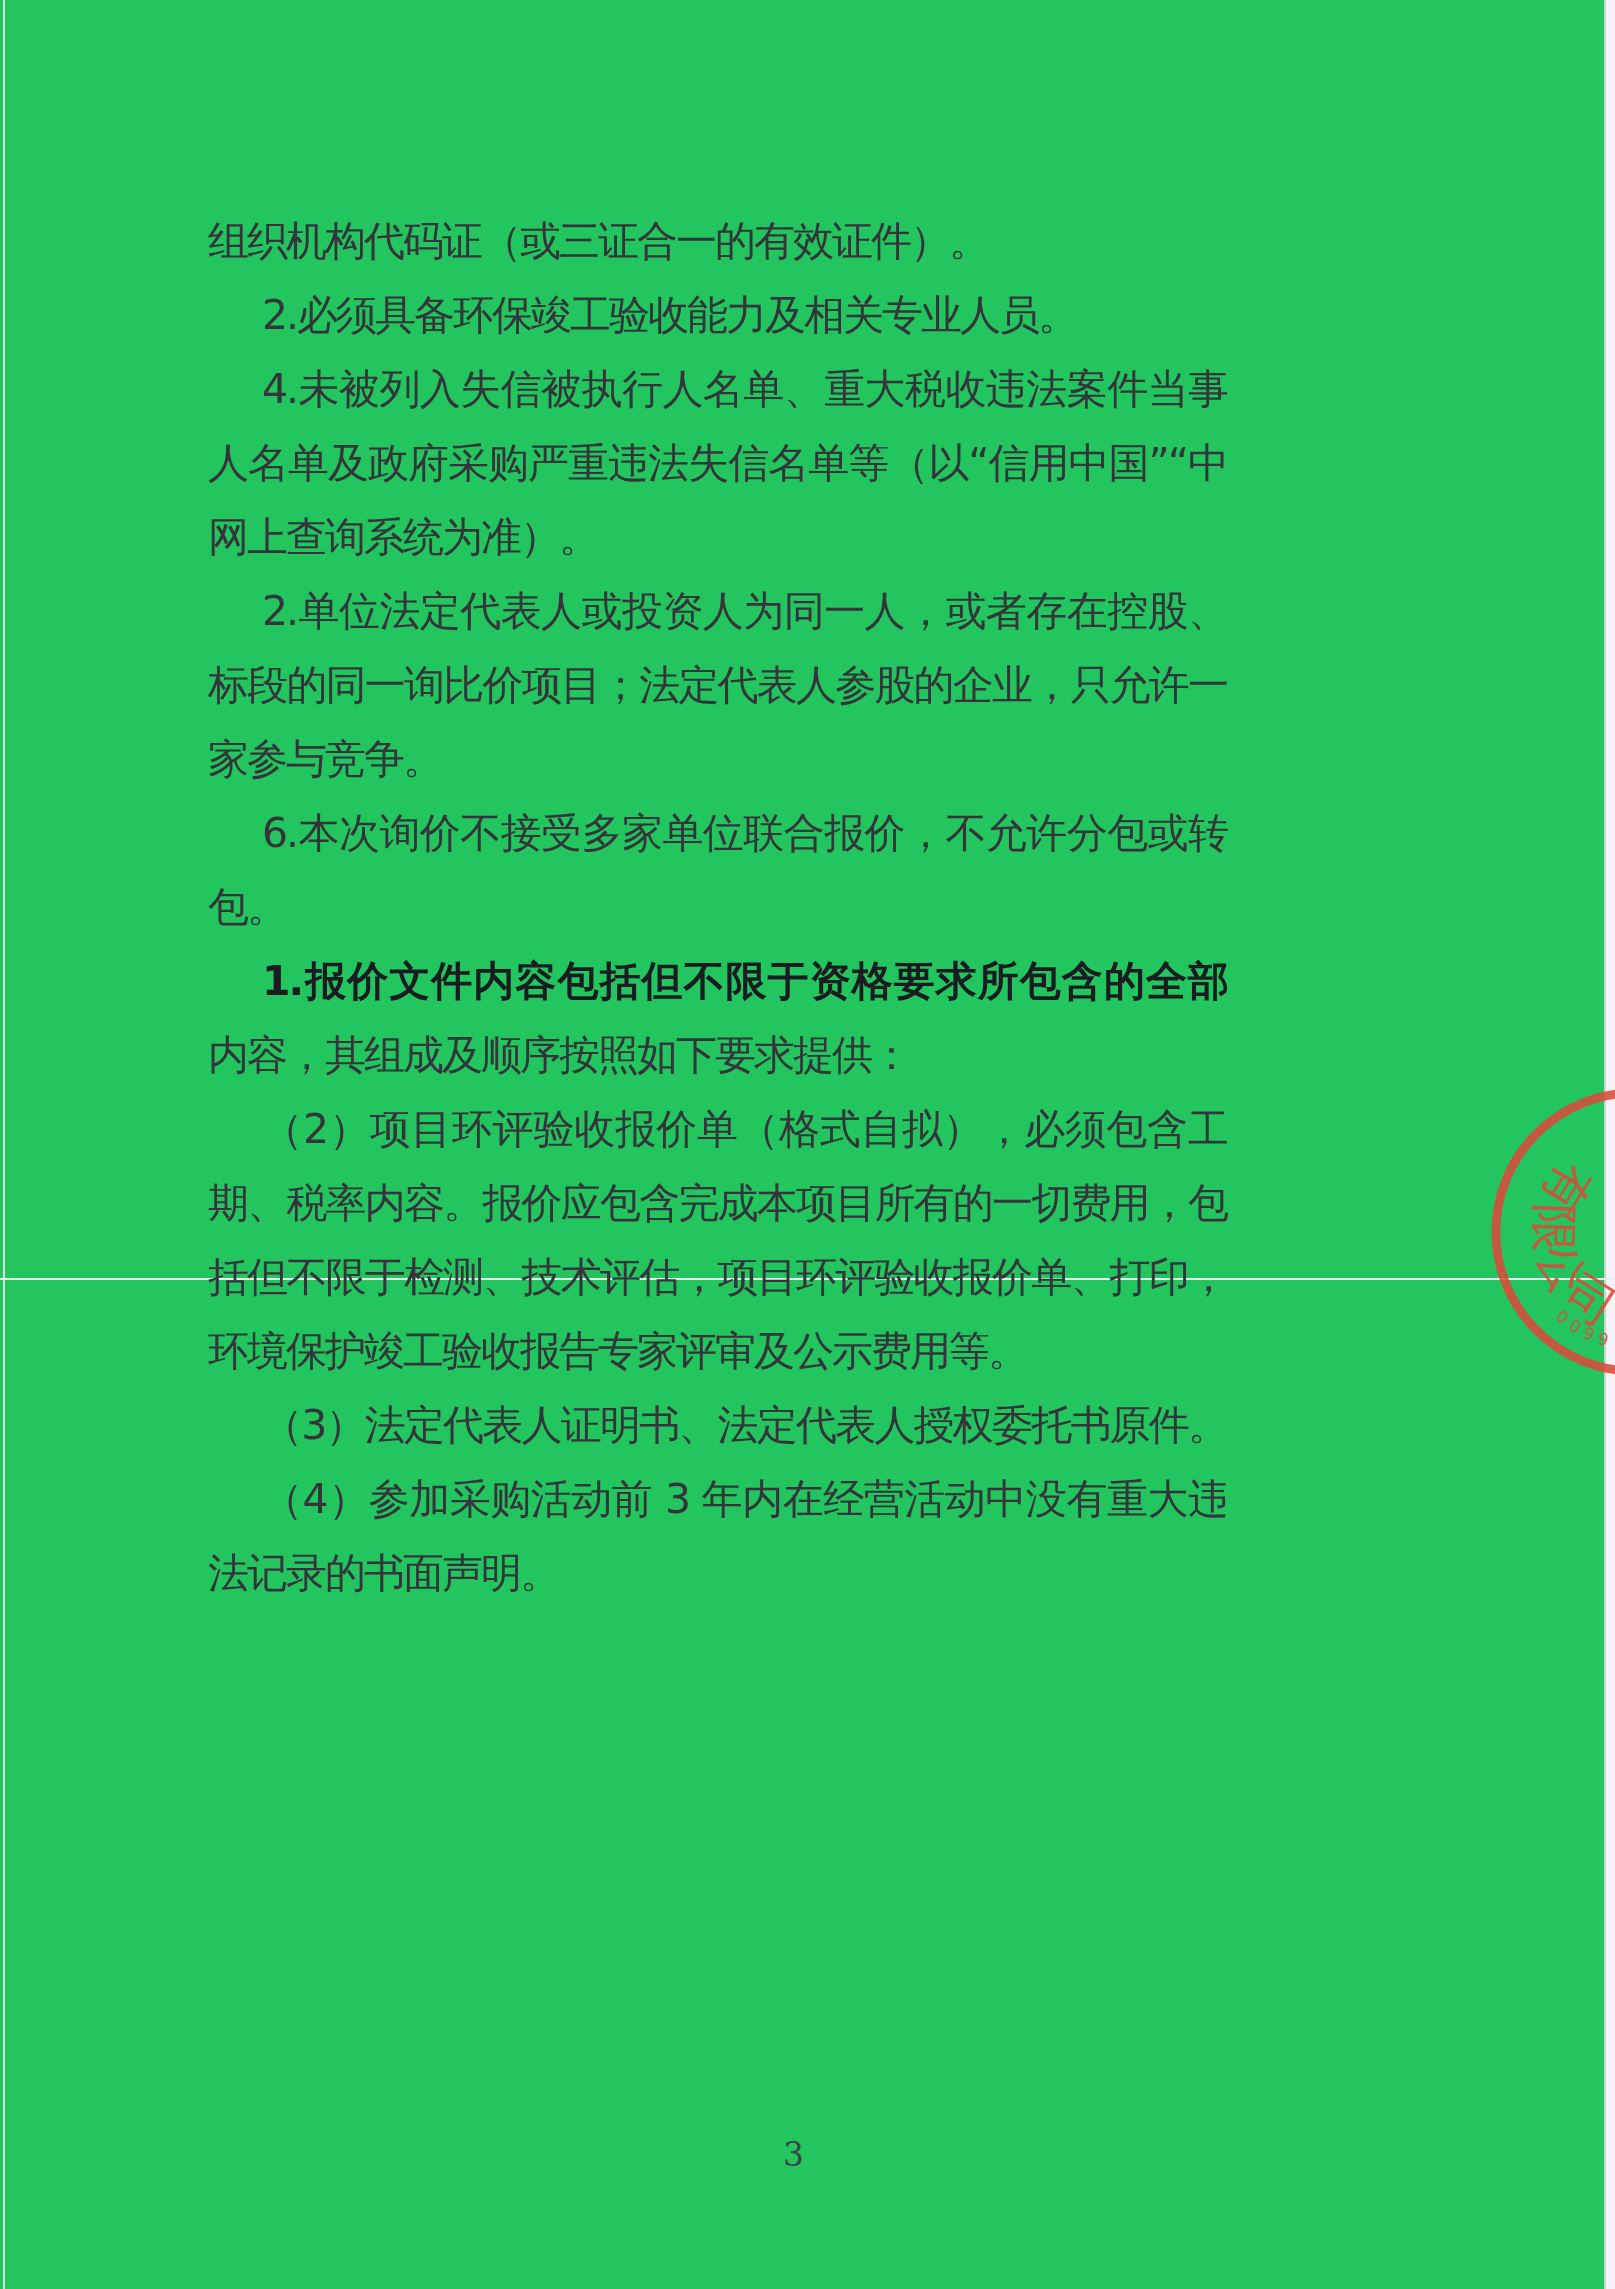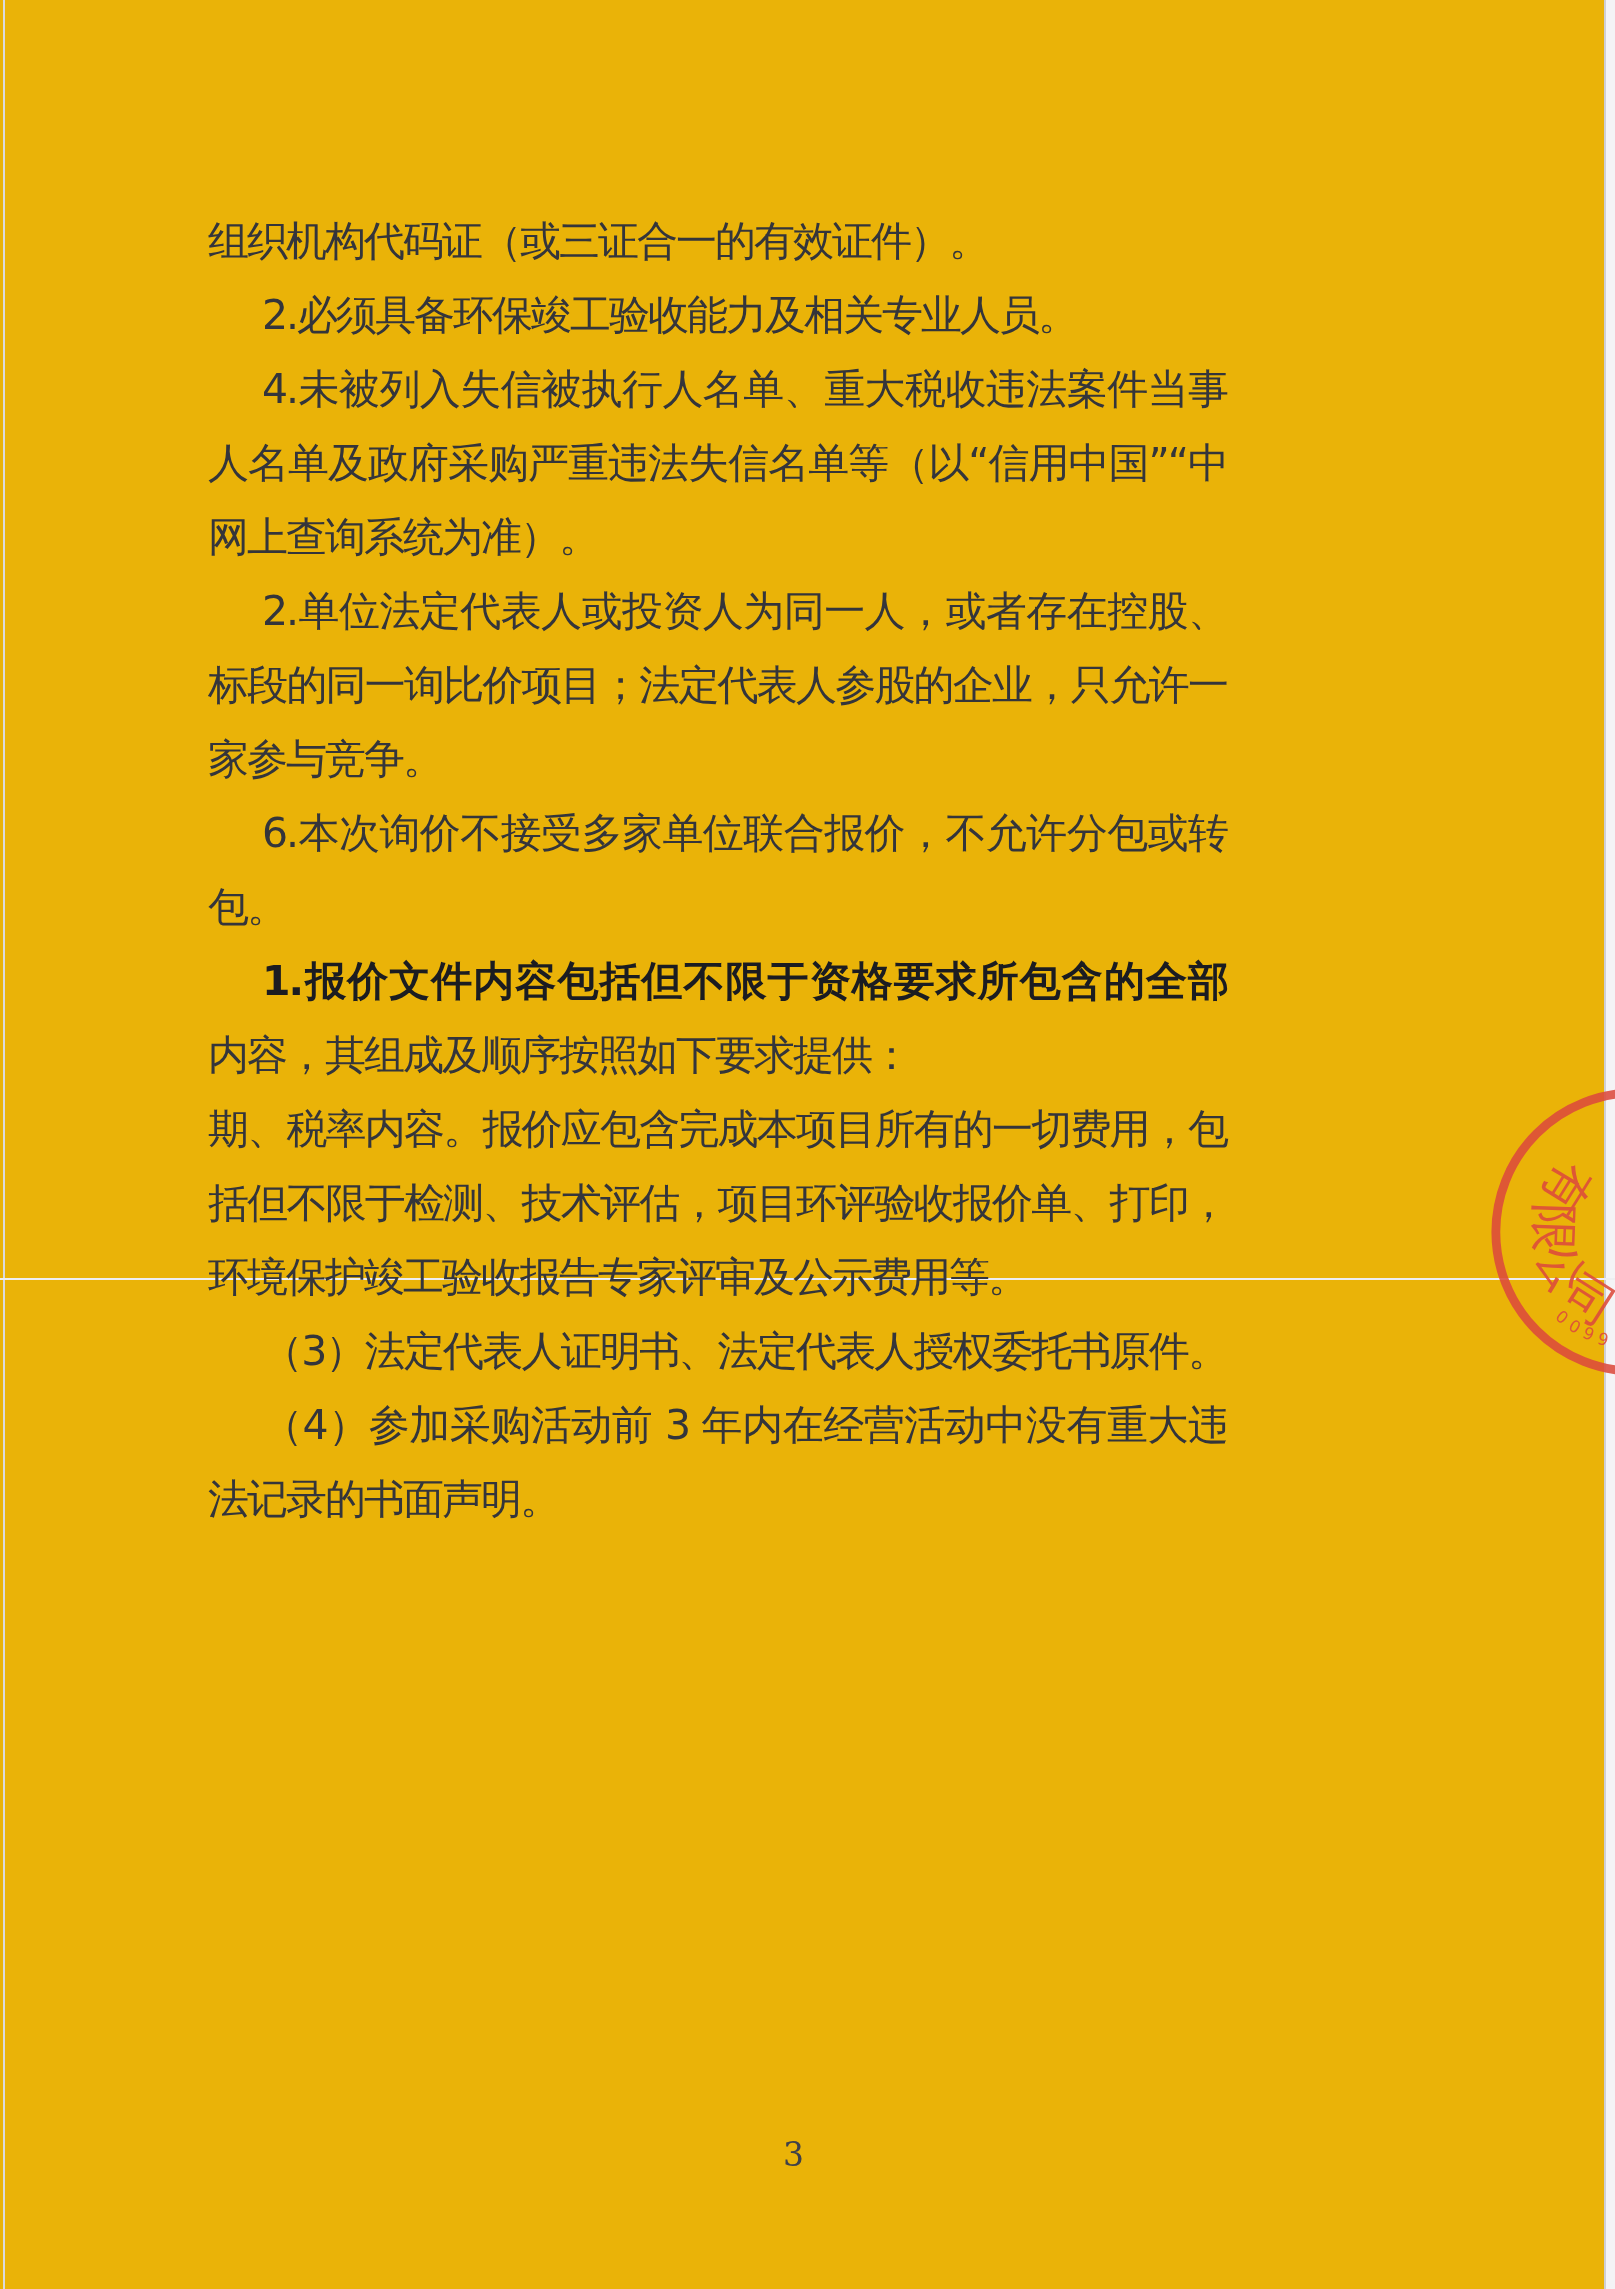--- a/index.html
+++ b/index.html
@@ -3,21 +3,21 @@
 <meta charset="utf-8">
 <style>
   html,body { margin:0; padding:0; }
   body {
     width:1615px; height:2290px; position:relative;
     background:#ffffff; overflow:hidden;
     font-family:"DejaVu Sans", sans-serif;
   }
   .page {
     position:absolute; left:0; top:0; width:1615px; height:2290px;
-    background:#eab308; overflow:hidden;
+    background:#22c55e; overflow:hidden;
   }
   
   .edge-left  { position:absolute; left:2.9px;    top:0; width:2px; height:2290px; background:#dadadd; }
   .edge-right { position:absolute; left:1604px; top:0; width:2px; height:2290px; background:#cfd0d4; }
   .edge-strip { position:absolute; left:1606px; top:0; width:8.8px; height:2290px; background:#f4f4f6; }
   .streak     { position:absolute; left:0; top:1278px; width:1615px; height:2px; background:#eeeef1; }
 
   
   .text-body {
     position:absolute; left:208px; top:204px; width:1019px;
@@ -56,20 +56,21 @@
     <div class="line indent full">4.未被列入失信被执行人名单、重大税收违法案件当事</div>
     <div class="line full">人名单及政府采购严重违法失信名单等（以“信用中国”“中</div>
     <div class="line">网上查询系统为准）。</div>
     <div class="line indent full">2.单位法定代表人或投资人为同一人，或者存在控股、</div>
     <div class="line full">标段的同一询比价项目；法定代表人参股的企业，只允许一</div>
     <div class="line">家参与竞争。</div>
     <div class="line indent full">6.本次询价不接受多家单位联合报价，不允许分包或转</div>
     <div class="line">包。</div>
     <div class="line indent bold full">1.报价文件内容包括但不限于资格要求所包含的全部</div>
     <div class="line">内容，其组成及顺序按照如下要求提供：</div>
+    <div class="line indent full">（2）项目环评验收报价单（格式自拟），必须包含工</div>
     <div class="line full">期、税率内容。报价应包含完成本项目所有的一切费用，包</div>
     <div class="line full">括但不限于检测、技术评估，项目环评验收报价单、打印，</div>
     <div class="line">环境保护竣工验收报告专家评审及公示费用等。</div>
     <div class="line indent full">（3）法定代表人证明书、法定代表人授权委托书原件。</div>
     <div class="line indent full">（4）参加采购活动前 3 年内在经营活动中没有重大违</div>
     <div class="line">法记录的书面声明。</div>
   </div>
 
   <div class="pageno">3</div>
 

